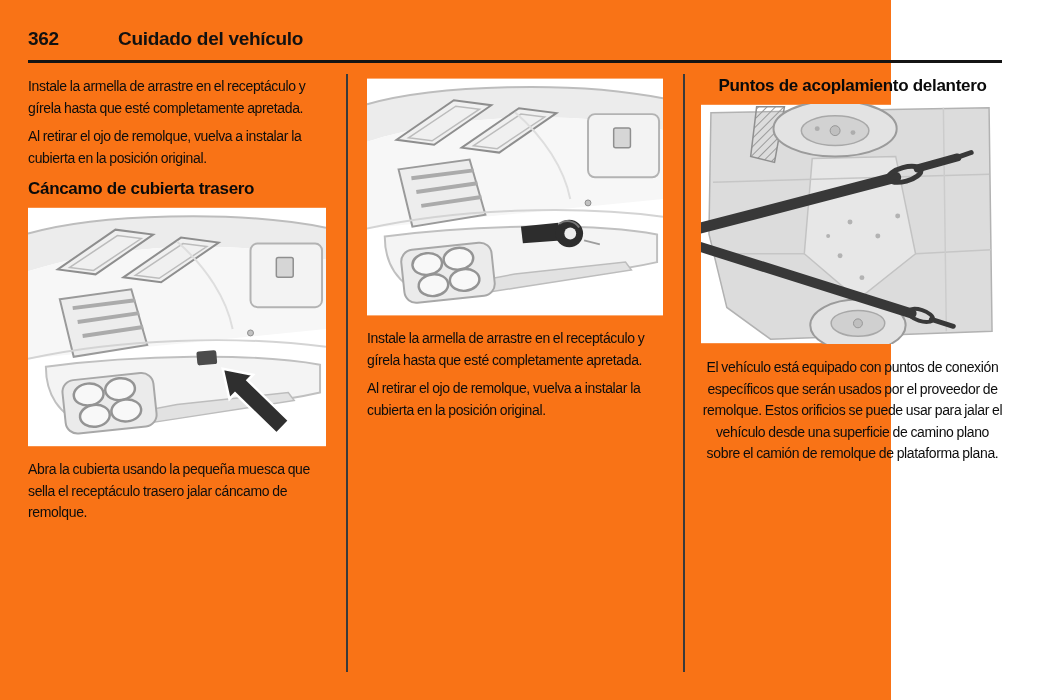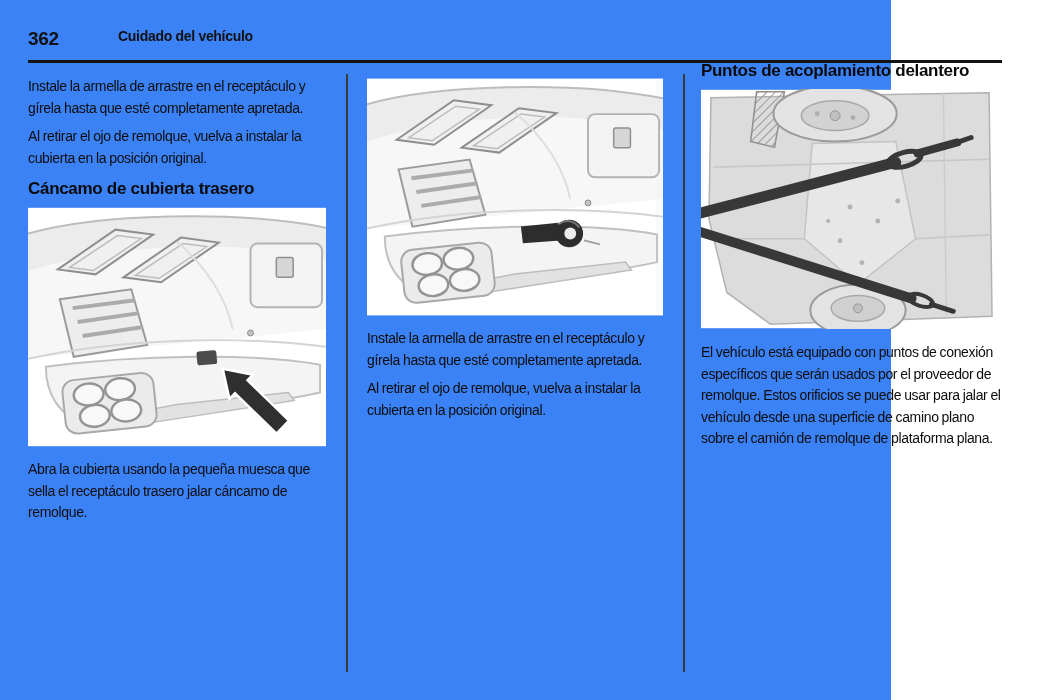--- a/index.html
+++ b/index.html
@@ -4,48 +4,48 @@
 <style>
   * { box-sizing: border-box; margin: 0; padding: 0; }
   html, body { background: #ffffff; }
   body {
     width: 1054px; height: 700px;
     font-family: "Liberation Sans", sans-serif;
     color: #0d0d0d;
     position: relative;
     overflow: hidden;
   }
-  .page { position: relative; width: 891px; height: 700px; background: #3b82f6; }
+  .page { position: relative; width: 891px; height: 700px; background: #f97316; }
 
   
   .page-num {
     position: absolute; left: 28px; top: 28px;
     font-size: 19px; font-weight: bold; letter-spacing: -0.3px; color: #111;
   }
   .chapter-title {
     position: absolute; left: 118px; top: 28px;
-    font-size: 14px; font-weight: bold; letter-spacing: -0.3px; color: #111;
+    font-size: 19px; font-weight: bold; letter-spacing: -0.3px; color: #111;
   }
   .header-rule {
     position: absolute; left: 28px; top: 60px;
     width: 974px; height: 3px; background: #141414;
   }
 
   
   .divider {
     position: absolute; top: 74px; width: 2px; height: 598px; background: #3a3a3a;
   }
   .divider.d1 { left: 346px; }
   .divider.d2 { left: 683px; }
 
   
   .col { position: absolute; }
   .col-left  { left: 28px;  top: 76px; width: 304px; }
   .col-mid   { left: 367px; top: 78px; width: 300px; }
-  .col-right { left: 701px; top: 61px; width: 303px; }
+  .col-right { left: 701px; top: 76px; width: 303px; text-align: center; }
 
   .col p {
     font-size: 14px; line-height: 21.5px;
     letter-spacing: -0.35px; word-spacing: -0.5px;
     color: #0d0d0d; margin: 0 0 7px 0;
   }
   .col h2 {
     font-size: 17px; font-weight: bold; line-height: 20px;
     letter-spacing: -0.3px; color: #0a0a0a;
   }

